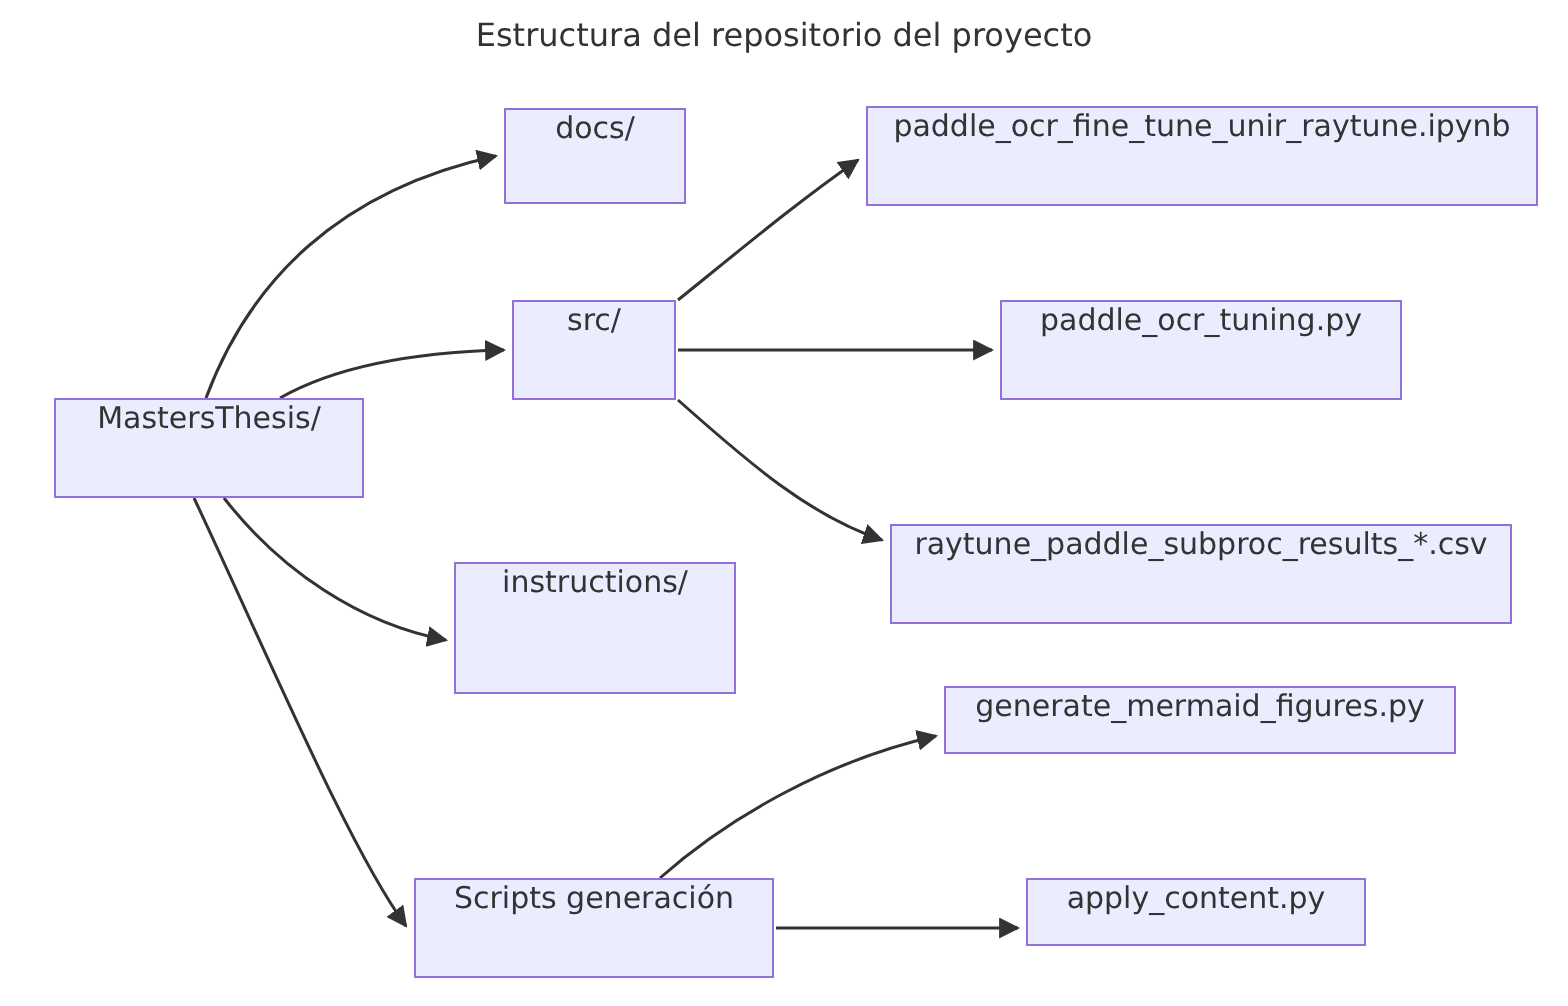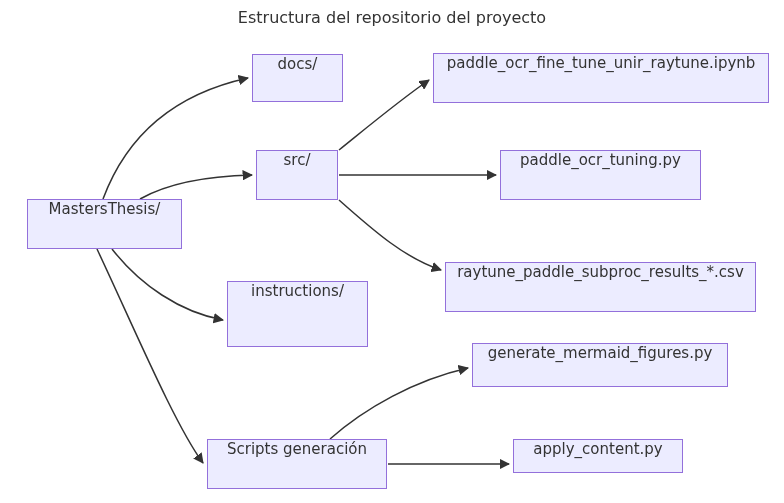--- a/index.html
+++ b/index.html
@@ -94,21 +94,21 @@
   </div>
 
   <div class="node" style="left:445px; top:246px; width:311px; height:50px;margin-top:16px;">
     <span>raytune_paddle_subproc_results_*.csv</span>
   </div>
 
   <div class="node" style="left:227px; top:281px; width:141px; height:66px;">
     <span>instructions/</span>
   </div>
 
-  <div class="node" style="left:472px; top:343px; width:256px; height:44px;">
+  <div class="node" style="left:472px; top:343px; width:256px; height:34px;">
     <span>generate_mermaid_figures.py</span>
   </div>
 
   <div class="node" style="left:207px; top:439px; width:180px; height:50px;">
     <span>Scripts generación</span>
   </div>
 
   <div class="node" style="left:513px; top:439px; width:170px; height:34px;">
     <span>apply_content.py</span>
   </div>

